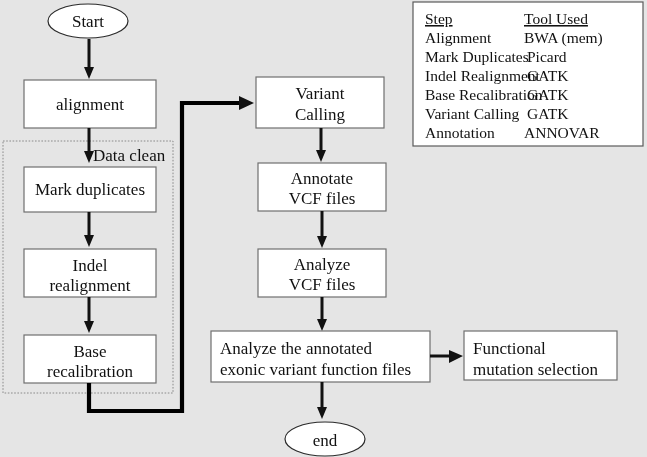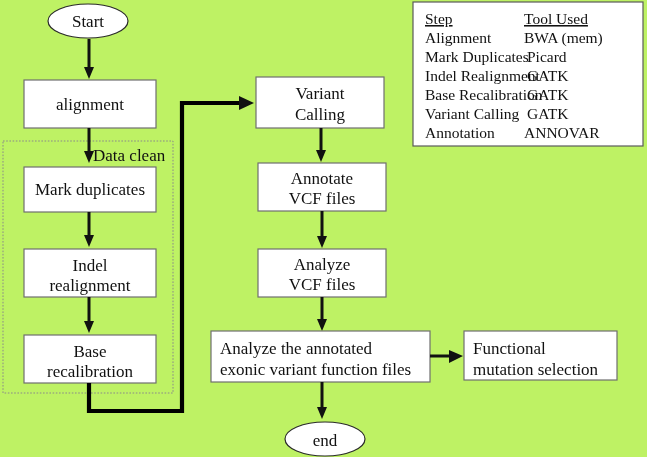--- a/index.html
+++ b/index.html
@@ -4,21 +4,21 @@
 <style>
   html, body {
     margin: 0;
     padding: 0;
     background: #ffffff;
   }
   #page {
     position: relative;
     width: 647px;
     height: 457px;
-    background: #bef264;
+    background: #e5e5e5;
     font-family: "Liberation Serif", "DejaVu Serif", serif;
     overflow: hidden;
   }
   svg.canvas {
     position: absolute;
     left: 0;
     top: 0;
     width: 647px;
     height: 457px;
   }

